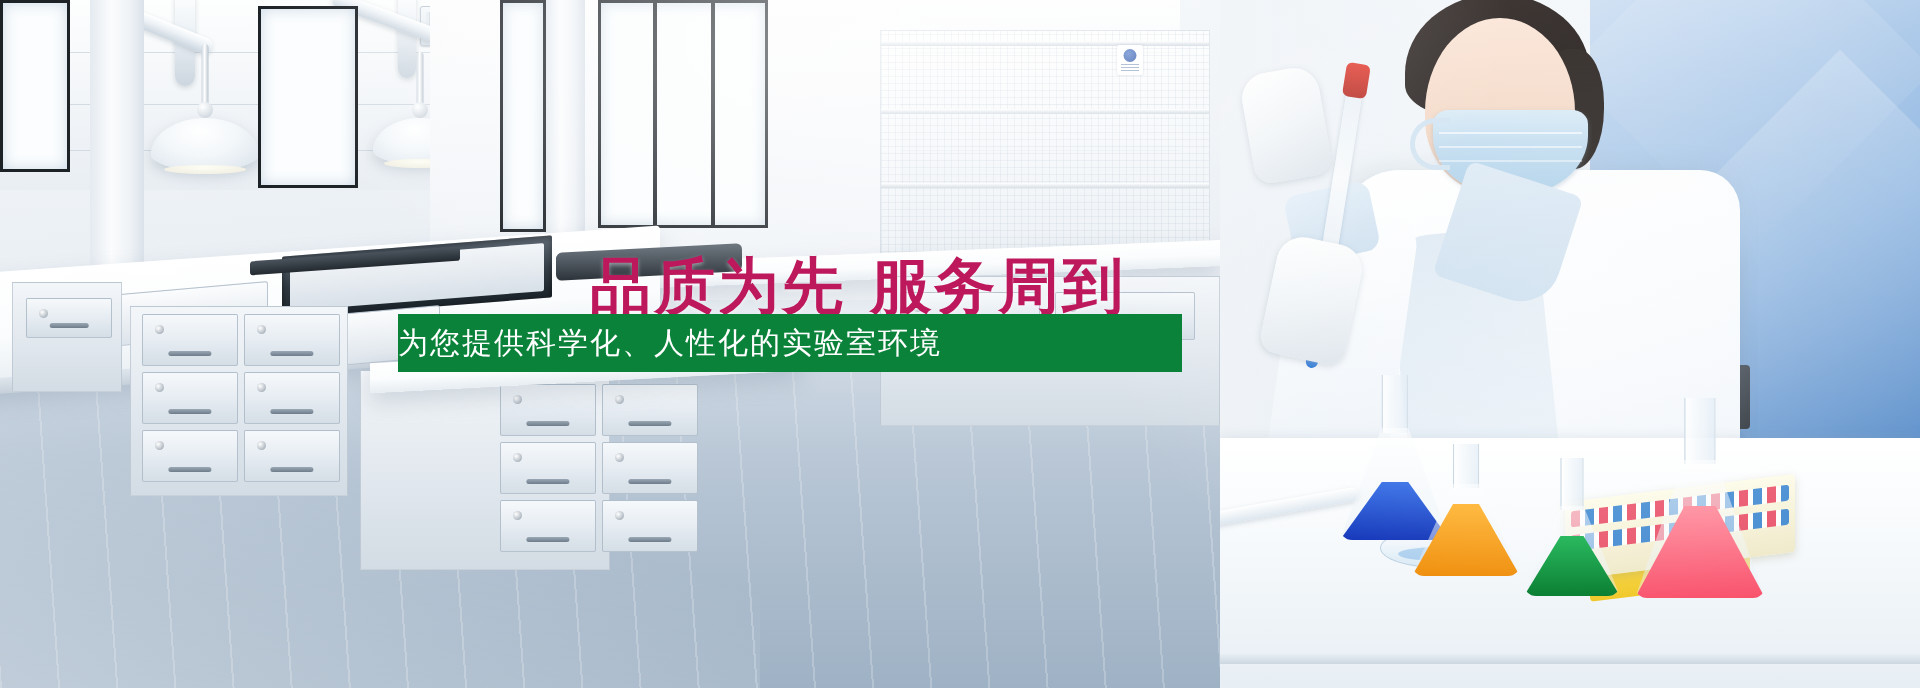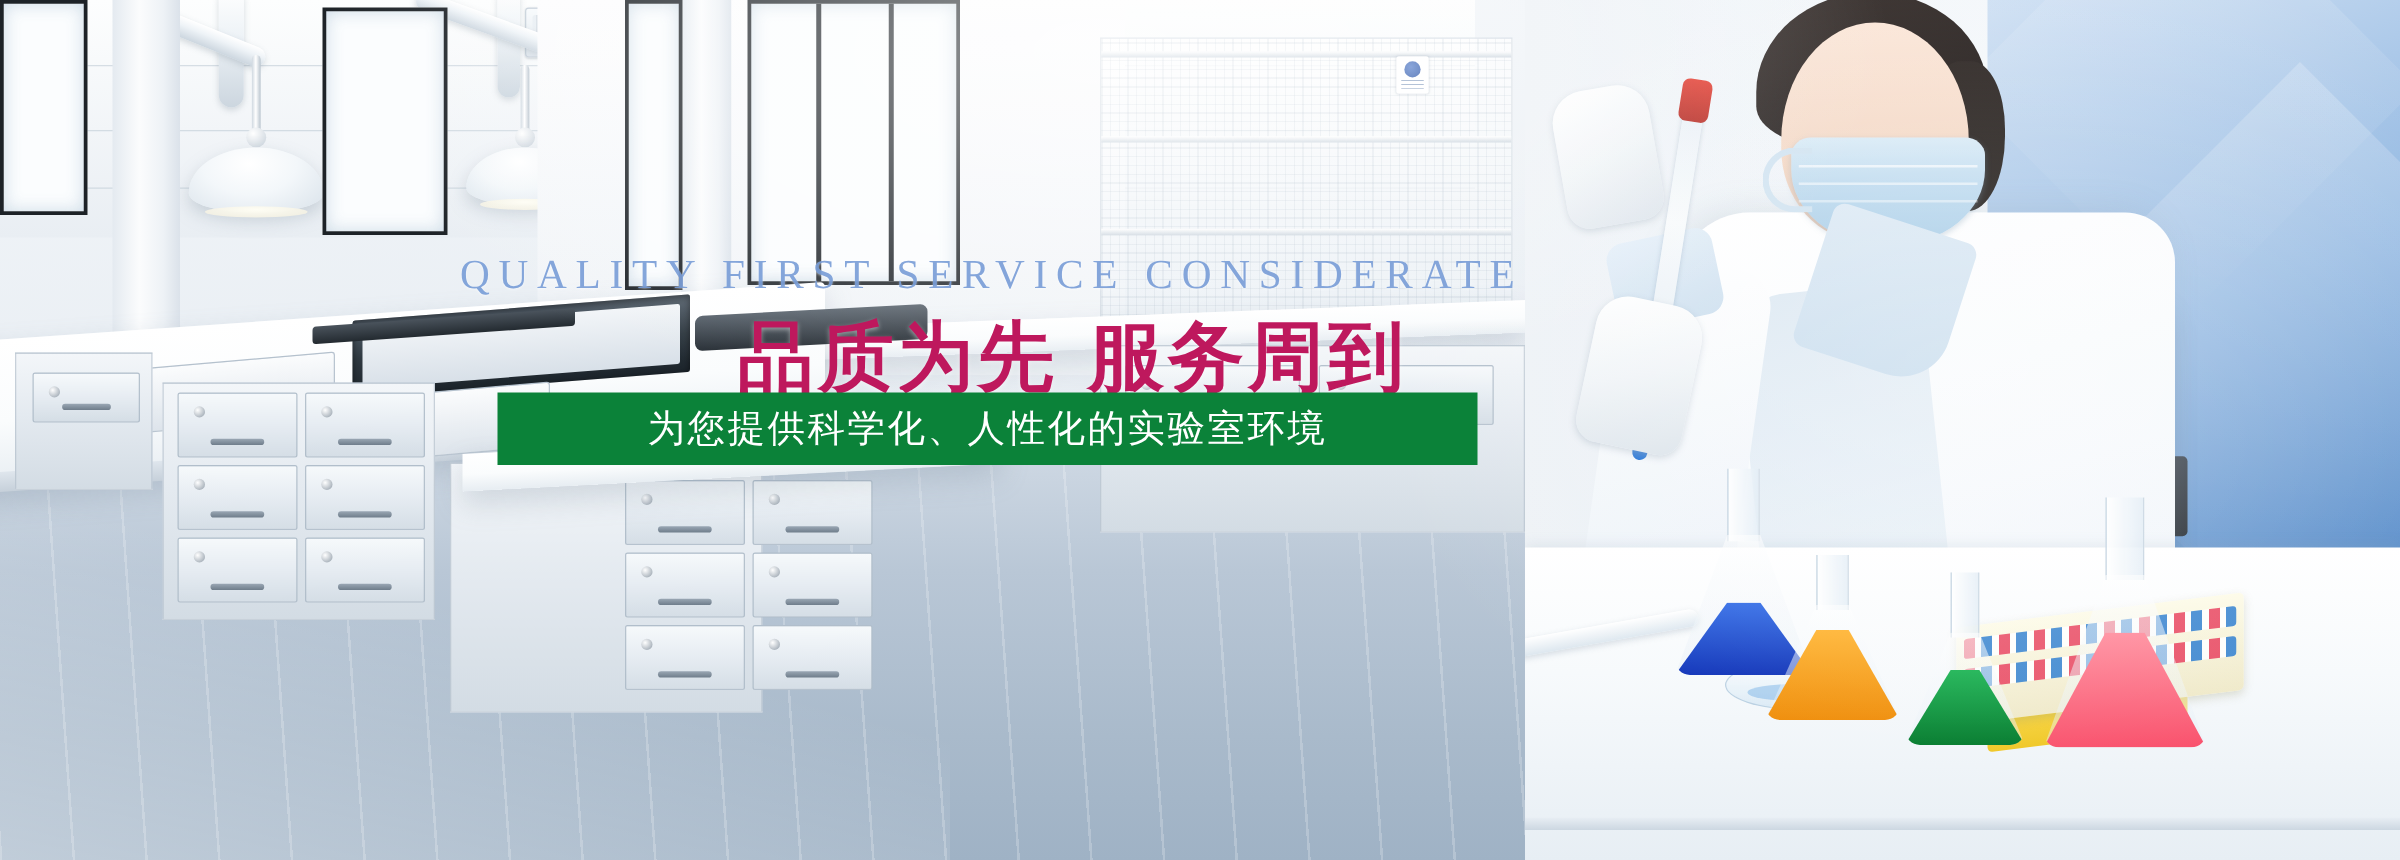--- a/index.html
+++ b/index.html
@@ -398,21 +398,21 @@
     font-weight:bold;
     letter-spacing:3px;
     color:#be185d;
     white-space:nowrap;
     text-shadow:0 2px 4px rgba(255,255,255,.45);
   }
   .greenbar{
     position:absolute;left:398px;top:314px;
     width:784px;height:58px;
     background:#0b8239;
-    display:flex;align-items:center;justify-content:center;
+    display:flex;align-items:center;justify-content:flex-start;
   }
   .greenbar-text{
     font-family:"DejaVu Sans","Liberation Sans",sans-serif;
     font-size:30px;letter-spacing:2px;color:#ffffff;white-space:nowrap;
   }
 </style>
 </head>
 <body>
 
 <div class="stage">
@@ -623,21 +623,20 @@
         <div class="neck" style="height:66px;"></div>
         <div class="cone" style="height:138px;"></div>
         <div class="liq" style="height:92px;background:linear-gradient(180deg,#ff8d9d,#f9506b);"></div>
       </div>
     </div>
 
     <div class="bloom"></div>
   </div>
 
   <div class="overlay">
-    <div class="eng">QUALITY FIRST SERVICE CONSIDERATE</div>
 
     <div class="headline">品质为先 服务周到</div>
 
     <div class="greenbar">
       <span class="greenbar-text">为您提供科学化、人性化的实验室环境</span>
     </div>
   </div>
 
 </div>
 

